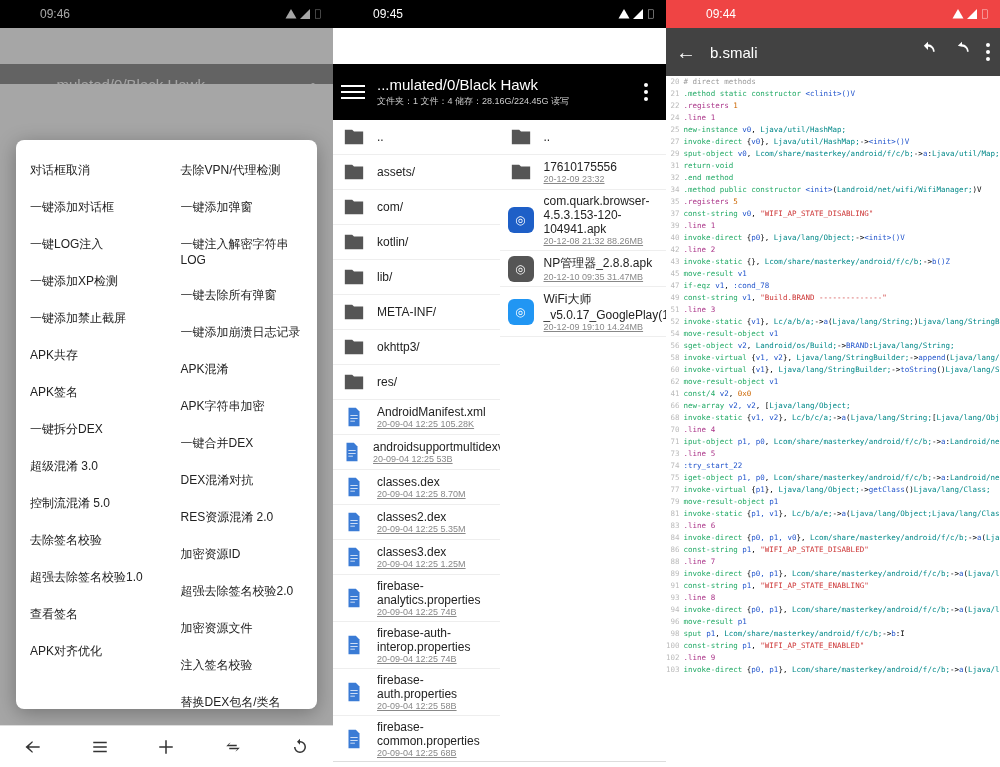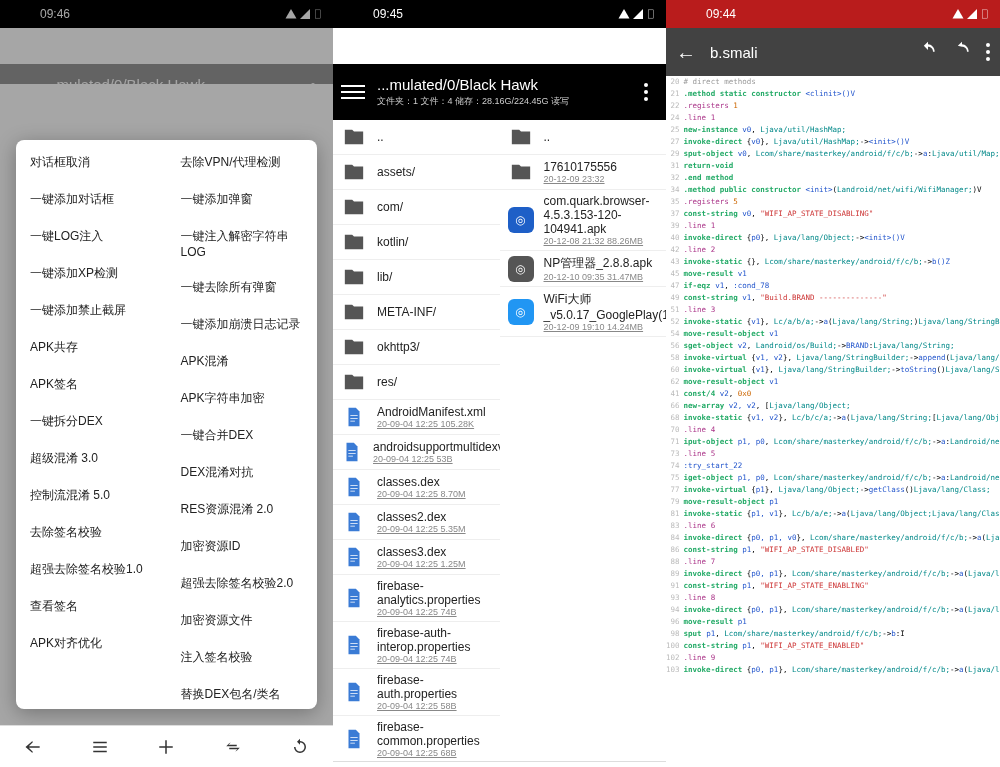--- a/index.html
+++ b/index.html
@@ -4,21 +4,21 @@
 <style>
   * { box-sizing: border-box; margin: 0; padding: 0; }
   body { font-family: -apple-system, "Helvetica Neue", Arial, sans-serif; background: #fff; width: 1000px; height: 767px; overflow: hidden; display: flex; }
   .panel { position: relative; overflow: hidden; }
   .p1 { width: 333px; }
   .p2 { width: 333px; }
   .p3 { width: 334px; background: #fff; }
 
   
   .statusbar { height: 28px; background: #000; color: #fff; display: flex; align-items: center; justify-content: space-between; padding: 0 10px; font-size: 12px; }
-  .statusbar.gray { background: #b91c1c; }
+  .statusbar.gray { background: #ef4444; }
   .status-left { padding-left: 30px; }
   .status-icons { display: flex; gap: 2px; align-items: center; }
   .status-icons svg { fill: #fff; }
 
   
   .appbar { height: 56px; background: #000; color: #fff; display: flex; align-items: center; padding: 0 8px; margin-top: 36px; }
   .appbar .hamburger { width: 24px; display:flex; flex-direction:column; gap:4px; margin-right: 12px; }
   .appbar .hamburger span { height: 2px; background:#fff; }
   .appbar .title-block { flex: 1; }
   .appbar .title { font-size: 15px; font-weight: 500; }
@@ -37,37 +37,37 @@
   .app-ic { width:26px; height:26px; border-radius:6px; display:flex; align-items:center; justify-content:center; font-size:12px; color:#fff; }
 
   
   .toolbar { position:relative; height: 42px; background:#fff; display:flex; align-items:center; justify-content:space-around; border-top:1px solid #ddd; }
   .toolbar .tb { width:24px; height:24px; display:flex; align-items:center; justify-content:center; }
 
   
   .p1 .dim { position:absolute; inset:0; background: rgba(0,0,0,.35); }
   .p1 .bglist { position:absolute; top:84px; left:0; right:0; bottom:42px; background:#fff; }
 
-  .ctxmenu { position:absolute; top:140px; left:16px; right:16px; bottom:58px; background:#fff; border-radius:8px; box-shadow:0 4px 20px rgba(0,0,0,.3); display:flex; padding: 4px 0; }
+  .ctxmenu { position:absolute; top:140px; left:16px; right:16px; bottom:58px; background:#fff; border-radius:8px; box-shadow:0 4px 20px rgba(0,0,0,.3); display:flex; padding: 12px 0; }
   .ctxcol { flex:1; display:flex; flex-direction:column; }
   .ctxitem { font-size:12px; color:#222; padding: 10px 14px; }
 
   
   .p2 .cols { display:flex; height: calc(100% - 84px - 42px); }
   .p2 .col { width:50%; overflow:hidden; }
 
   
   .p3 .appbar2 { height:48px; background:#424242; color:#fff; display:flex; align-items:center; padding:0 10px; gap:14px; }
   .p3 .appbar2 .back { font-size:20px; }
   .p3 .appbar2 .title { font-size:15px; flex:1; }
   .codearea { height: calc(100% - 28px - 48px); overflow:hidden; font-family: monospace; font-size:7.5px; line-height: 12px; display:flex; }
   .gutter { width:22px; text-align:right; color:#bbb; padding-right:4px; }
   .codelines { flex:1; white-space: pre; }
   .c-comment { color:#999; }
-  .c-kw { color:#2a6; font-weight:bold; }
+  .c-kw { color:#2a6; font-weight:normal; }
   .c-dir { color:#a38; }
   .c-id { color:#25c; }
   .c-str { color:#c33; }
   .c-num { color:#c60; }
   .c-type { color:#088; }
 
   .dimtxt { opacity:.4; }
 </style>
 </head>
 <body>

